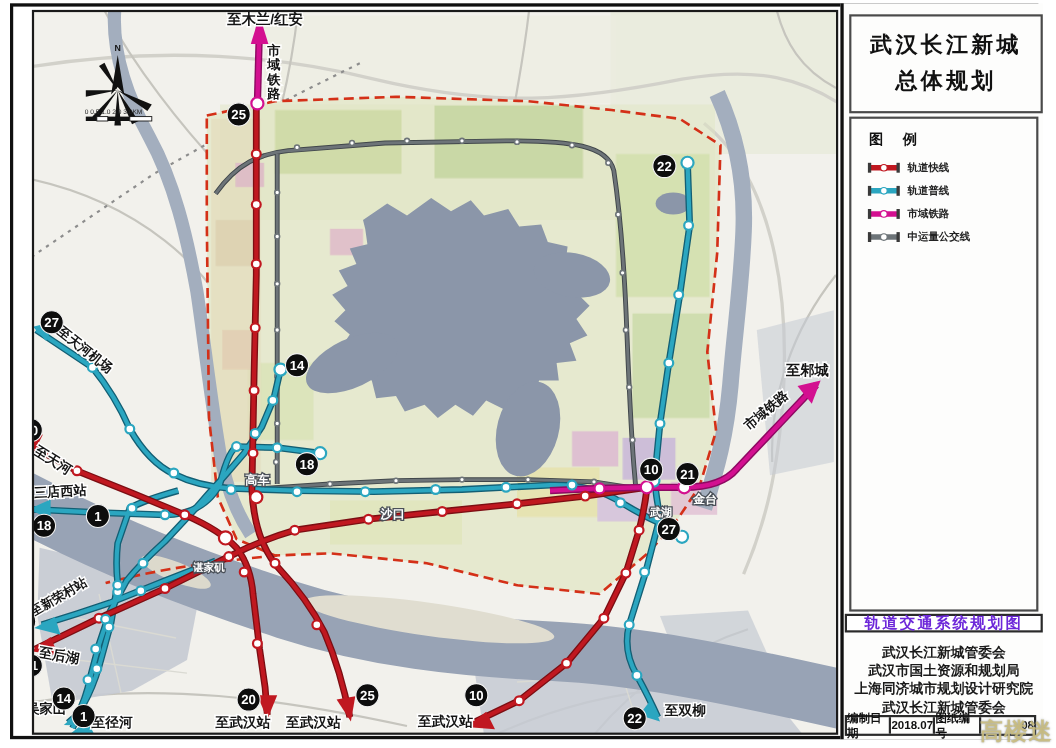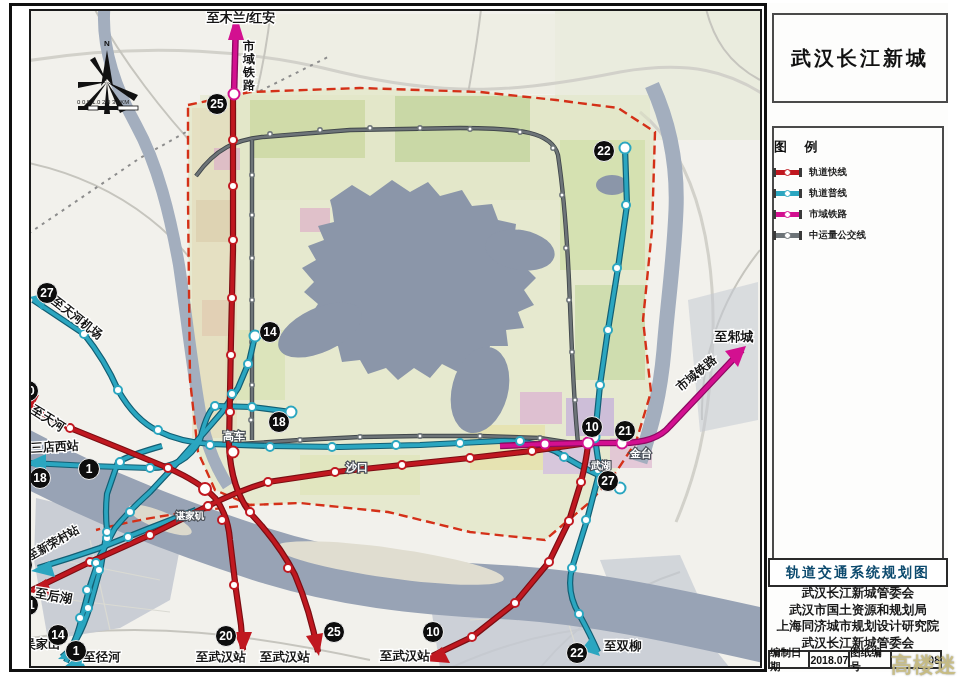--- a/index.html
+++ b/index.html
@@ -7,32 +7,32 @@
         font-family:"Liberation Sans","DejaVu Sans",sans-serif;}
   .outer-frame{position:absolute;left:9px;top:3px;width:935px;height:669px;
         border:3px solid #101010;box-sizing:border-box;pointer-events:none;}
   
   .panel{position:absolute;left:764px;top:3px;width:184px;height:669px;background:#fdfdfc;
          border-left:3px solid #101010;box-sizing:border-box;}
   .title-box{position:absolute;left:5px;top:10px;width:172px;height:86px;border:2px solid #4a4a4a;
          display:flex;flex-direction:column;align-items:center;justify-content:center;
          font-size:20px;font-weight:bold;letter-spacing:3px;color:#111;line-height:1.65;}
   .legend-box{position:absolute;left:5px;top:103px;width:172px;height:450px;border:2px solid #4a4a4a;
-         box-sizing:border-box;padding:10px 0;margin-top:20px;}
+         box-sizing:border-box;padding:10px 16px;}
   .legend-title{font-size:13px;font-weight:bold;letter-spacing:7px;color:#111;margin-bottom:10px;}
   .legend-row{display:flex;align-items:center;gap:8px;margin:8px 0;}
   .legend-sym{position:relative;width:27px;height:5px;border-radius:2px;flex:0 0 auto;}
   .legend-sym::before,.legend-sym::after{content:"";position:absolute;top:-2px;width:3px;height:9px;background:#3a3a3a;}
   .legend-sym::before{left:-1px}.legend-sym::after{right:-1px}
   .legend-dot{position:absolute;left:50%;top:50%;width:5px;height:5px;margin:-3.5px 0 0 -3.5px;
          background:#fff;border:1px solid #333;border-radius:50%;}
   .legend-label{font-size:9.5px;color:#222;font-weight:bold;}
-  .maptitle-box{position:absolute;left:1px;top:555px;width:180px;height:29px;border:2px solid #2a2a2a;
+  .maptitle-box{position:absolute;left:1px;top:555px;width:180px;height:17px;border:2px solid #2a2a2a;
          box-sizing:border-box;display:flex;align-items:center;justify-content:center;
-         font-size:14px;font-weight:bold;letter-spacing:2px;color:#0c4a6e;background:#fff;}
+         font-size:14px;font-weight:bold;letter-spacing:2px;color:#6d28d9;background:#fff;}
   .credits{position:absolute;left:1px;top:582px;width:180px;text-align:center;
          font-size:12.5px;font-weight:bold;color:#1a1a1a;line-height:16.5px;}
   .footer-row{position:absolute;left:1px;top:647px;width:174px;height:19px;border:2px solid #2a2a2a;
          box-sizing:border-box;display:flex;font-size:10.5px;font-weight:bold;color:#111;}
   .footer-cell{display:flex;align-items:center;justify-content:center;border-right:2px solid #2a2a2a;
          box-sizing:border-box;}
   .footer-cell:last-child{border-right:none;margin-left:36px;}
   .fc1{width:50px}.fc2{width:44px}.fc3{width:52px}.fc4{flex:1}
   .watermark{position:absolute;right:3px;bottom:1px;font-size:21px;font-weight:bold;
          color:rgba(205,190,125,0.85);text-shadow:0 0 2px rgba(120,130,140,.8);letter-spacing:1px;}
@@ -441,20 +441,21 @@
     </g>
 
     <rect x="30" y="10" width="731" height="657" fill="none" stroke="#1a1a1a" stroke-width="2"></rect>
   </svg>
 
   <div class="outer-frame"></div>
 
   <div class="panel">
     <div class="title-box">
       <div>武汉长江新城</div>
+      <div>总体规划</div>
     </div>
     <div class="legend-box">
       <div class="legend-title">图 例</div>
       <div id="legend-items">
           <div class="legend-row">
             <span class="legend-sym" style="background: rgb(192, 24, 32);">
               <span class="legend-dot" style="border-color: rgb(192, 24, 32);"></span>
             </span>
             <span class="legend-label">轨道快线</span>
           </div>

